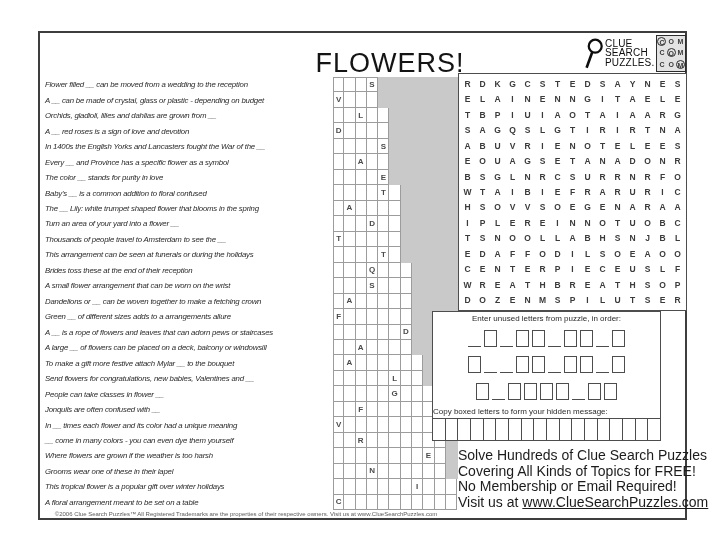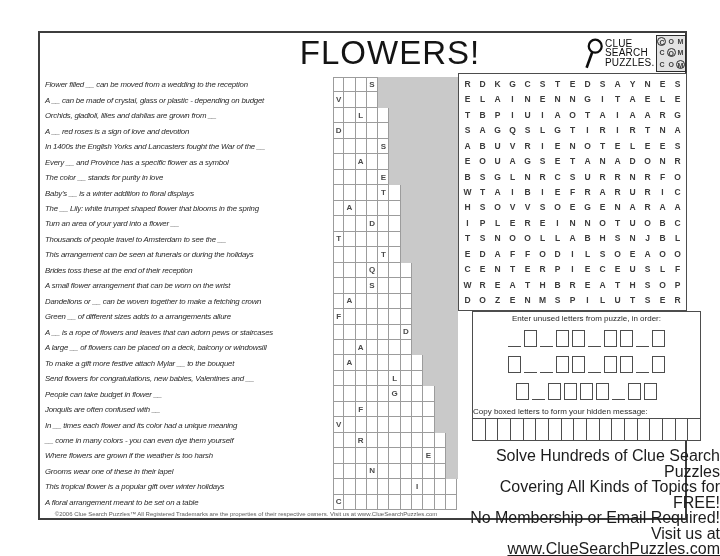--- a/index.html
+++ b/index.html
@@ -5,22 +5,22 @@
   html,body { margin:0; padding:0; background:#ffffff; }
   .sheet {
     position:relative; width:720px; height:556px; background:#ffffff;
     font-family:"Liberation Sans", sans-serif; color:#222; overflow:hidden;
   }
   .frame {
     position:absolute; left:38px; top:31px; width:649px; height:489px;
     border:2px solid #3e3e3e; box-sizing:border-box;
   }
   .title {
-    position:absolute; top:34px; left:235px; width:310px; text-align:center;
-    font-size:33px; letter-spacing:1px; color:#141414; font-weight:400;
+    position:absolute; top:48px; left:235px; width:310px; text-align:center;
+    font-size:27px; letter-spacing:1px; color:#141414; font-weight:400;
   }
   
   .logo {
     position:absolute; top:34px; left:584px; width:102px; height:38px;
     display:flex; align-items:center; justify-content:flex-end; gap:2px;
   }
   .logo-text { text-align:left; font-weight:400; font-size:10px; line-height:9.5px; letter-spacing:0.2px; color:#0d0d0d; }
   .com-box {
     width:34px; height:37px; border:1.5px solid #2c2c2c; background:#e3e3e3;
     box-sizing:border-box; display:grid; grid-template-rows:repeat(3,1fr);
@@ -56,37 +56,37 @@
   
   .wordsearch {
     position:absolute; left:458px; top:73px; width:229px; height:238px;
     border:1px solid #4d4d4d; box-sizing:border-box; background:#fff;
     display:grid; grid-template-rows:repeat(15,1fr); padding:2px 1px;
   }
   .ws-row { display:grid; grid-template-columns:repeat(15,1fr); }
   .ws-cell { display:flex; align-items:center; justify-content:center; font-size:8.5px; font-weight:700; color:#3b3b3b; }
   
   .unused {
-    position:absolute; left:472px; top:311px; width:229px; height:130px;
+    position:absolute; left:432px; top:311px; width:229px; height:130px;
     border:1px solid #4d4d4d; box-sizing:border-box; background:#fff;
     display:flex; flex-direction:column;
   }
   .unused-label { font-size:8px; text-align:center; margin-top:2px; color:#2a2a2a; }
   .blank-rows { flex:1; display:flex; flex-direction:column; justify-content:space-around; padding:2px 0; }
   .blank-row { display:flex; justify-content:center; gap:3px; align-items:flex-end; height:18px; }
   .blank-box { width:13px; height:17px; border:1px solid #4d4d4d; box-sizing:border-box; }
   .blank-line { width:13px; height:17px; border-bottom:1.5px solid #4d4d4d; box-sizing:border-box; }
   .copy-label { font-size:8px; text-align:left; margin:1px 0 2px; color:#2a2a2a; }
   .msg-row { display:flex; height:21px; border-top:1px solid #4d4d4d; }
   .msg-box { flex:1; border-right:1px solid #4d4d4d; }
   .msg-box:last-child { border-right:none; }
   
   .promo {
-    position:absolute; left:458px; top:448px; width:262px; text-align:right;
-    font-size:16px; line-height:15.5px; color:#1c1c1c;
+    position:absolute; left:458px; top:448px; width:262px; text-align:left;
+    font-size:14px; line-height:15.5px; color:#1c1c1c;
   }
   .promo a { color:#1c1c1c; text-decoration:underline; }
   .footer {
     position:absolute; left:44px; top:511px; width:404px; text-align:center;
     font-size:6px; color:#5a5a5a; letter-spacing:0;
   }
 </style>
 </head>
 <body>
 
@@ -143,34 +143,34 @@
   </div>
 
   <div class="clues">
       <div class="clue">Flower filled __ can be moved from a wedding to the reception</div>
       <div class="clue">A __ can be made of crystal, glass or plastic - depending on budget</div>
       <div class="clue">Orchids, gladioli, lilies and dahlias are grown from __</div>
       <div class="clue">A __ red roses is a sign of love and devotion</div>
       <div class="clue">In 1400s the English Yorks and Lancasters fought the War of the __</div>
       <div class="clue">Every __ and Province has a specific flower as a symbol</div>
       <div class="clue">The color __ stands for purity in love</div>
-      <div class="clue">Baby's __ is a winter addition to floral displays</div>
+      <div class="clue">Baby's __ is a common addition to floral confused</div>
       <div class="clue">The __ Lily: white trumpet shaped flower that blooms in the spring</div>
       <div class="clue">Turn an area of your yard into a flower __</div>
       <div class="clue">Thousands of people travel to Amsterdam to see the __</div>
       <div class="clue">This arrangement can be seen at funerals or during the holidays</div>
       <div class="clue">Brides toss these at the end of their reception</div>
       <div class="clue">A small flower arrangement that can be worn on the wrist</div>
       <div class="clue">Dandelions or __ can be woven together to make a fetching crown</div>
       <div class="clue">Green __ of different sizes adds to a arrangements allure</div>
       <div class="clue">A __ is a rope of flowers and leaves that can adorn pews or staircases</div>
       <div class="clue">A large __ of flowers can be placed on a deck, balcony or windowsill</div>
       <div class="clue">To make a gift more festive attach Mylar __ to the bouquet</div>
       <div class="clue">Send flowers for congratulations, new babies, Valentines and __</div>
-      <div class="clue">People can take budget in flower __</div>
+      <div class="clue">People can take classes in flower __</div>
       <div class="clue">Jonquils are often confused with __</div>
       <div class="clue">In __ times each flower and its color had a unique meaning</div>
       <div class="clue">__ come in many colors - you can even dye them yourself</div>
       <div class="clue">Where flowers are grown if the weather is too harsh</div>
       <div class="clue">Grooms wear one of these in their lapel</div>
       <div class="clue">This tropical flower is a popular gift over winter holidays</div>
       <div class="clue">A floral arrangement meant to be set on a table</div>
     </div>
 
   <div class="agrid">

